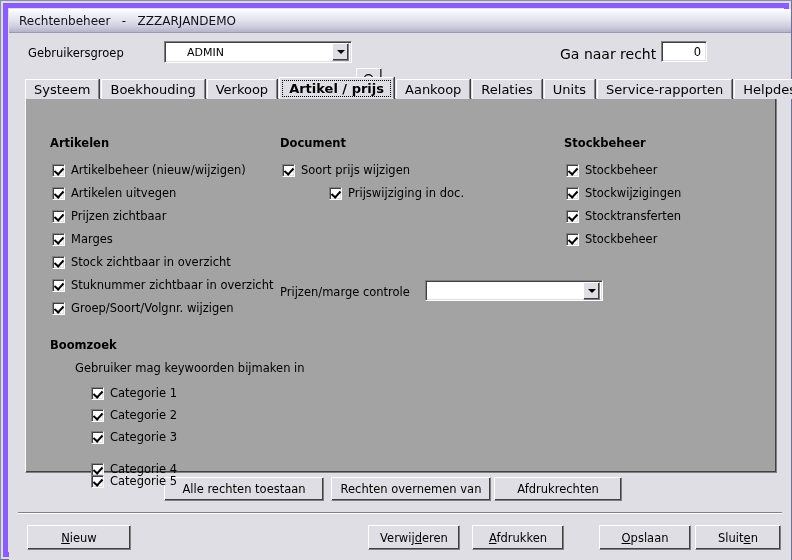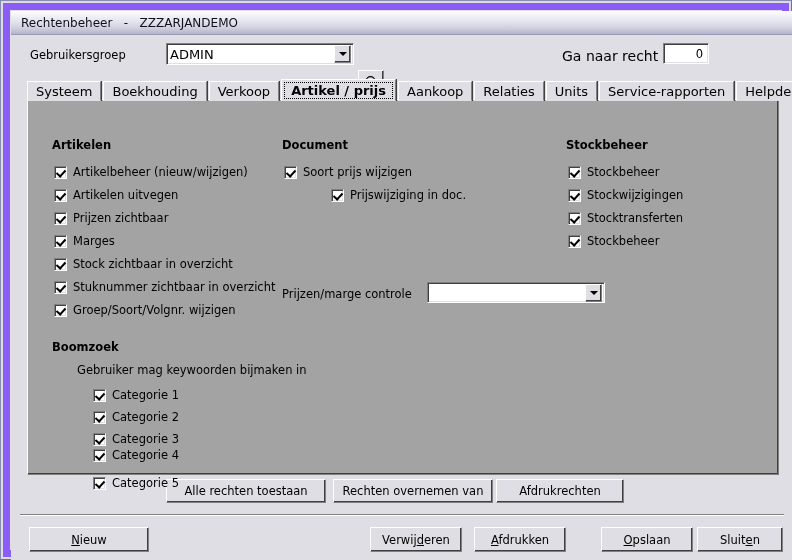--- a/index.html
+++ b/index.html
@@ -27,21 +27,21 @@
     border: 1px solid #8a8ab0;
     border-right-color: #6f6f96;
     border-bottom-color: #6f6f96;
   }
   .window-inner {
     position: absolute;
     left: 2px; top: 2px;
     width: 786px;
     height: 554px;
     box-sizing: border-box;
-    border: 7px solid #8b5cf6;
+    border: 5px solid #8b5cf6;
     background: #dedee4;
   }
 
   
   .titlebar {
     position: absolute;
     left: 1px; top: 1px;
     width: 782px;
     height: 24px;
     box-sizing: border-box;
@@ -96,25 +96,26 @@
     box-sizing: border-box;
     background: #ffffff;
     border: 1px solid;
     border-color: #808080 #ffffff #ffffff #808080;
     box-shadow: inset 1px 1px 0 #404040, inset -1px -1px 0 #dedee4;
     display: flex;
     align-items: center;
   }
   .combo-groep .val {
     padding-left: 3px;
-    font-size: 13px;
+    font-size: 11px;
     color: #000;
     flex: 1;
     overflow: hidden;
     white-space: nowrap;
+    margin-left: 19px;
   }
   .combo-arrow {
     width: 17px;
     height: 18px;
     margin-right: 2px;
     box-sizing: border-box;
     background: #dedee4;
     border: 1px solid;
     border-color: #ffffff #808080 #808080 #ffffff;
     box-shadow: inset -1px -1px 0 #404040;
@@ -326,21 +327,21 @@
     box-sizing: border-box;
   }
   .bottombar {
     position: absolute;
     left: 0;
     top: 484px;
     width: 782px;
     height: 43px;
   }
   .bottombar .btn { position: absolute; height: 25px; top: 8px; }
-  .btn-nieuw  { left: 18px;  width: 120px; }
+  .btn-nieuw  { left: 18px;  width: 104px; }
   .btn-del    { left: 359px; width: 92px; }
   .btn-afdr   { left: 463px; width: 92px; }
   .btn-save   { left: 590px; width: 92px; }
   .btn-close  { left: 686px; width: 86px; }
 
   .acc { text-decoration: underline; }
 </style>
 </head>
 <body>
 
@@ -483,21 +484,21 @@
             <span class="cblabel">Categorie 1</span>
           </div>
         <div class="cbrow" style="left:65px; top:310px;">
             <span class="cbox checked"></span>
             <span class="cblabel">Categorie 2</span>
           </div>
         <div class="cbrow" style="left:65px; top:332px;">
             <span class="cbox checked"></span>
             <span class="cblabel">Categorie 3</span>
           </div>
-        <div class="cbrow" style="left:65px; top:348px;align-items:flex-end;">
+        <div class="cbrow" style="left:65px; top:364px;align-items:flex-end;">
             <span class="cbox checked"></span>
             <span class="cblabel">Categorie 4</span>
           </div>
         <div class="cbrow" style="left:65px; top:376px;">
             <span class="cbox checked"></span>
             <span class="cblabel">Categorie 5</span>
           </div>
       </div>
 
       <div class="action-row">

